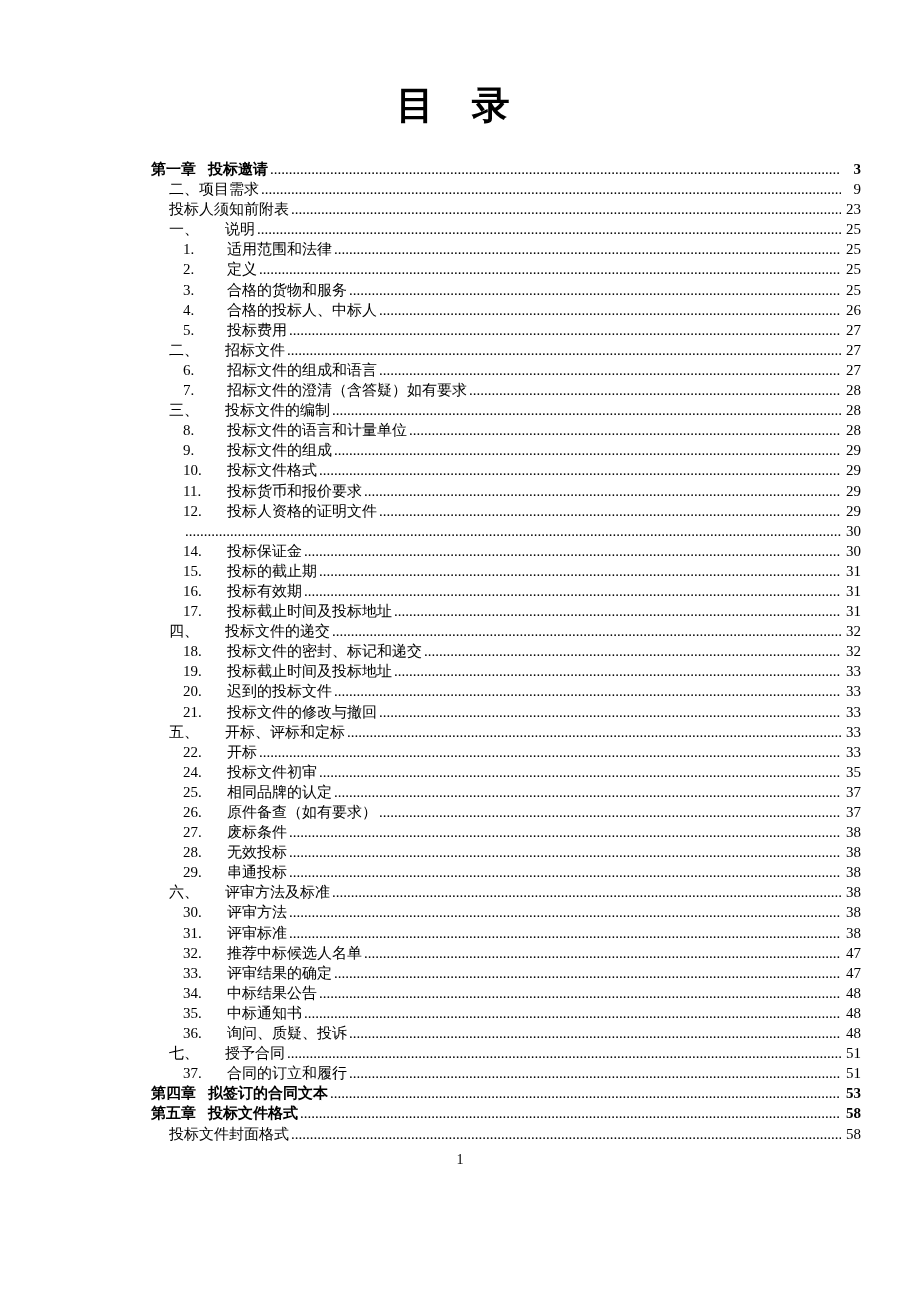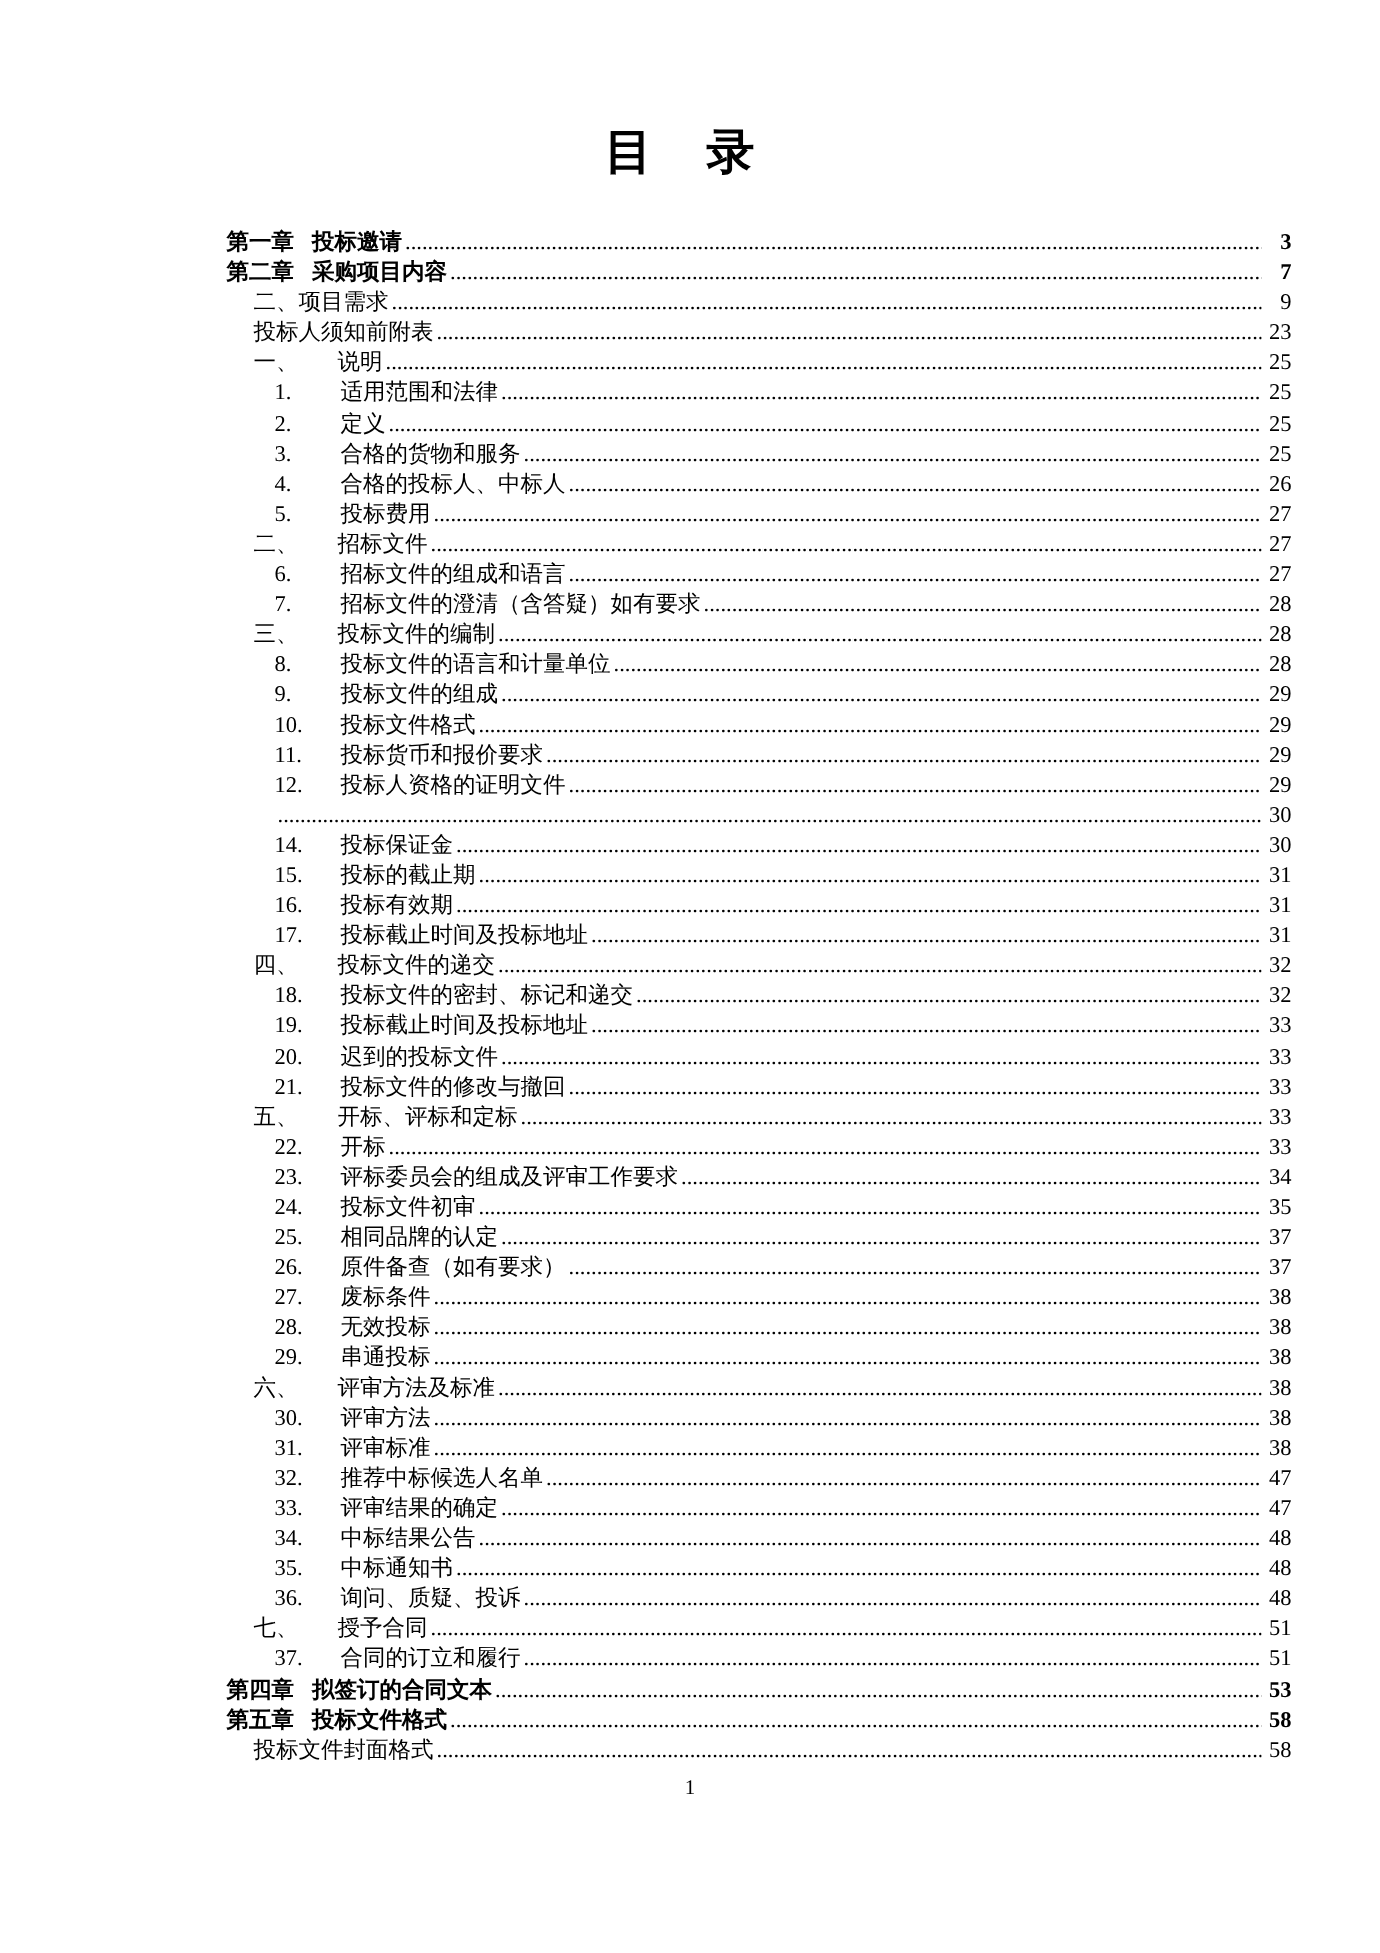--- a/index.html
+++ b/index.html
@@ -7,21 +7,21 @@
       background: #fff;
       font-family: "SimSun", "宋体", serif;
       width: 920px;
       height: 1302px;
       padding: 80px 105px 40px;
       color: #000;
       font-size: 15px;
     }
     .title {
       text-align: center;
-      font-size: 32px;
+      font-size: 38px;
       font-weight: bold;
       letter-spacing: 14px;
       margin-bottom: 28px;
     }
     .toc { width: 100%; margin-left: 46px; }
     .toc-row {
       display: flex;
       align-items: baseline;
       line-height: 20.1px;
       white-space: nowrap;
@@ -62,28 +62,20 @@
 
 <div class="toc" id="toc">
     <div class="toc-row lvl-0 bold">
       <span class="label">
         <span class="num">第一章</span>
         <span class="text">投标邀请</span>
       </span>
       <span class="dots"></span>
       <span class="page">3</span>
     </div>
-    <div class="toc-row lvl-0 bold">
-      <span class="label">
-        <span class="num">第二章</span>
-        <span class="text">采购项目内容</span>
-      </span>
-      <span class="dots"></span>
-      <span class="page">7</span>
-    </div>
     <div class="toc-row lvl-1">
       <span class="label">
         <span class="text">二、项目需求</span>
       </span>
       <span class="dots"></span>
       <span class="page">9</span>
     </div>
     <div class="toc-row lvl-1">
       <span class="label">
         <span class="text">投标人须知前附表</span>
@@ -295,28 +287,20 @@
       <span class="dots"></span>
       <span class="page">33</span>
     </div>
     <div class="toc-row lvl-3">
       <span class="label">
         <span class="num">22.</span>
         <span class="text">开标</span>
       </span>
       <span class="dots"></span>
       <span class="page">33</span>
-    </div>
-    <div class="toc-row lvl-3">
-      <span class="label">
-        <span class="num">23.</span>
-        <span class="text">评标委员会的组成及评审工作要求</span>
-      </span>
-      <span class="dots"></span>
-      <span class="page">34</span>
     </div>
     <div class="toc-row lvl-3">
       <span class="label">
         <span class="num">24.</span>
         <span class="text">投标文件初审</span>
       </span>
       <span class="dots"></span>
       <span class="page">35</span>
     </div>
     <div class="toc-row lvl-3">

